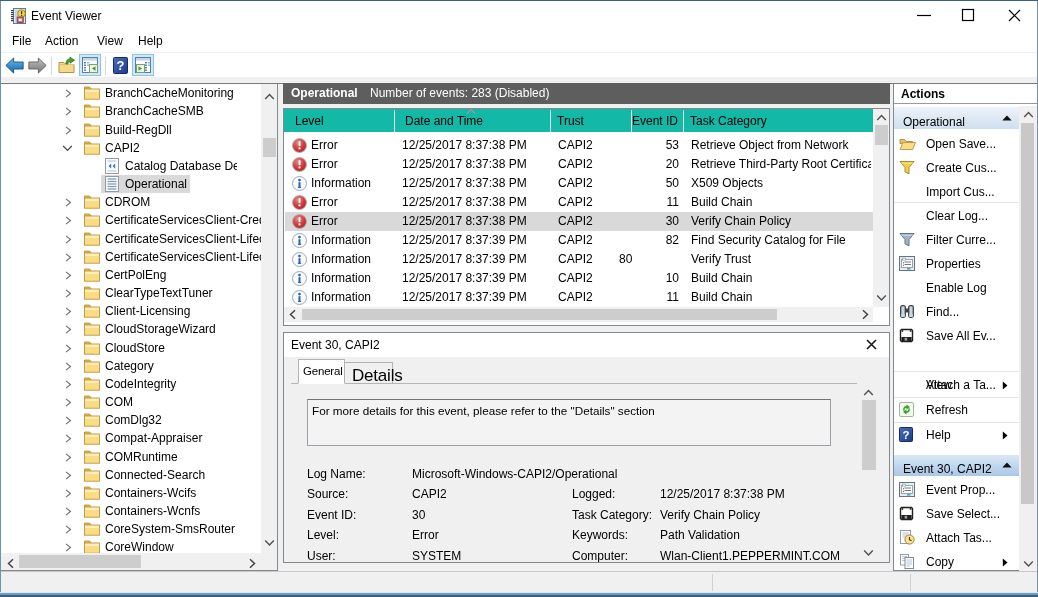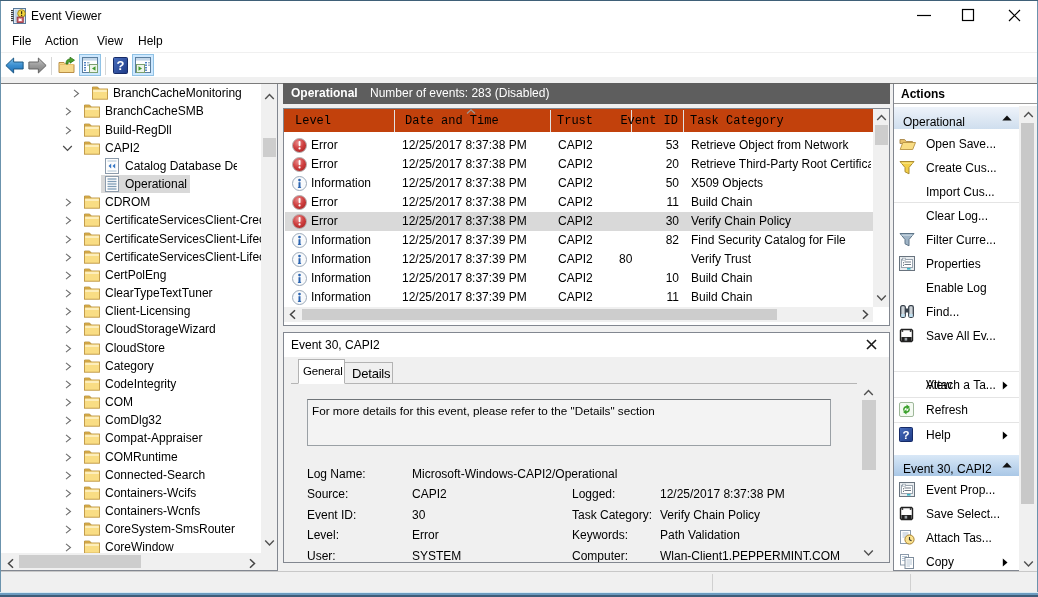--- a/index.html
+++ b/index.html
@@ -181,21 +181,21 @@
           </g>
         <rect x="1.5" y="7.5" width="8" height="8" fill="#eef4ea" stroke="#7ba06e"></rect>
         <path d="M3.5,9.2 L7,11.5 L3.5,13.8 Z" fill="#3e9b2d"></path>
       </svg>
     </div>
   </div>
 
   <div id="contentbg" class="abs"></div>
   <div id="contenttopline" class="abs"></div>
   <div id="tree" class="abs">
-    <div class="trow" style="top:0px;left:8px;width:260px;overflow:hidden;">
+    <div class="trow" style="top:0px;left:0;width:260px;overflow:hidden;">
         <svg class="chev" style="left:63px;" width="9" height="9" viewBox="0 0 9 9">
           <path d="M2,0.8 L6.5,4.5 L2,8.2" fill="none" stroke="#6e6e6e" stroke-width="1.1"></path>
         </svg>
         <svg class="abs" style="left:83px;top:2px;" width="16" height="14" viewBox="0 0 16 14">
           <path d="M0.5,1 h5.1 l1.9,2.4 h-7 z" fill="#e8b94e" stroke="#b08a36" stroke-width="0.8"></path>
           <rect x="0.5" y="3" width="15" height="10.2" fill="#f9dd84" stroke="#bd9440" stroke-width="0.9"></rect>
           <rect x="1.2" y="3.8" width="13.6" height="2.2" fill="#fdeebc"></rect>
         </svg>
         <span class="tlabel" style="left:104px;">BranchCacheMonitoring</span>
       </div>
@@ -496,21 +496,21 @@
     <div class="sbthumb" style="left:18px;top:471px;width:122px;height:13px;"></div>
     <svg class="sbchev" style="left:247px;top:474px;" width="8" height="11" viewBox="0 0 8 11">
         <path d="M2,1.2 L6.5,5.5 L2,9.8" fill="none" stroke="#444" stroke-width="1.5"></path>
       </svg>
   </div>
   <div id="cheader" class="abs">
       <b class="abs" style="left:8px;top:0;">Operational</b>
       <span class="abs" style="left:87px;top:0;">Number of events: 283 (Disabled)</span>
     </div>
   <div id="evtable" class="abs">
-    <div class="abs" style="left:0;top:0;width:589px;height:23px;background:#c2410c;font-family:Liberation Mono, monospace;">
+    <div class="abs" style="left:0;top:0;width:589px;height:23px;background:#14b8a6;">
         <div class="hsep" style="left:110px;"></div>
         <div class="hsep" style="left:266px;"></div>
         <div class="hsep" style="left:347px;"></div>
         <div class="hsep" style="left:399px;"></div>
         <span class="hcell" style="left:11px;">Level</span>
         <span class="hcell" style="left:121px;">Date and Time</span>
         <span class="hcell" style="left:273px;">Trust</span>
         <span class="hcell" style="left:334px;width:60px;text-align:right;">Event ID</span>
         <span class="hcell" style="left:406px;">Task Category</span>
         <svg class="abs" style="left:182px;top:0px;" width="10" height="5" viewBox="0 0 10 5">
@@ -677,21 +677,21 @@
   </div>
   <div id="detail" class="abs">
     <div id="dethead">
         <span class="abs" style="left:7px;top:5px;">Event 30, CAPI2</span>
         <svg class="abs" style="left:581px;top:5px;" width="13" height="13" viewBox="0 0 13 13">
           <path d="M2,2 L11,11 M11,2 L2,11" stroke="#1a1a1a" stroke-width="1.6"></path>
         </svg>
       </div>
     <div class="abs" style="left:7px;top:50px;width:566px;height:1px;background:#b5b5b5;"></div>
     <div class="tab" style="left:60px;top:29px;width:49px;height:21px;background:#f0f0f0;border-bottom:none;">
-        <span class="abs" style="left:7px;top:3px;font-size:13px;letter-spacing:-0.2px;">Details</span>
+        <span class="abs" style="left:7px;top:3px;font-size:17px;letter-spacing:-0.2px;">Details</span>
       </div>
     <div class="tab" style="left:14px;top:26px;width:47px;height:25px;background:#fff;border-bottom:1px solid #fff;">
         <span class="abs" style="left:4px;top:5px;font-size:11.5px;letter-spacing:-0.2px;">General</span>
       </div>
     <div class="abs" style="left:23px;top:66px;width:524px;height:47px;background:#f3f3f3;border:1px solid #9aa0a5;border-top-color:#6f7478;">
         <span class="abs" style="left:4px;top:4px;font-size:11.7px;">For more details for this event, please refer to the "Details" section</span>
       </div>
     <div class="abs" style="left:0;top:132px;width:580px;height:18px;line-height:18px;">
         <span class="fldlabel" style="left:23px;">Log Name:</span>
         <span class="fldlabel" style="left:128px;">Microsoft-Windows-CAPI2/Operational</span>

